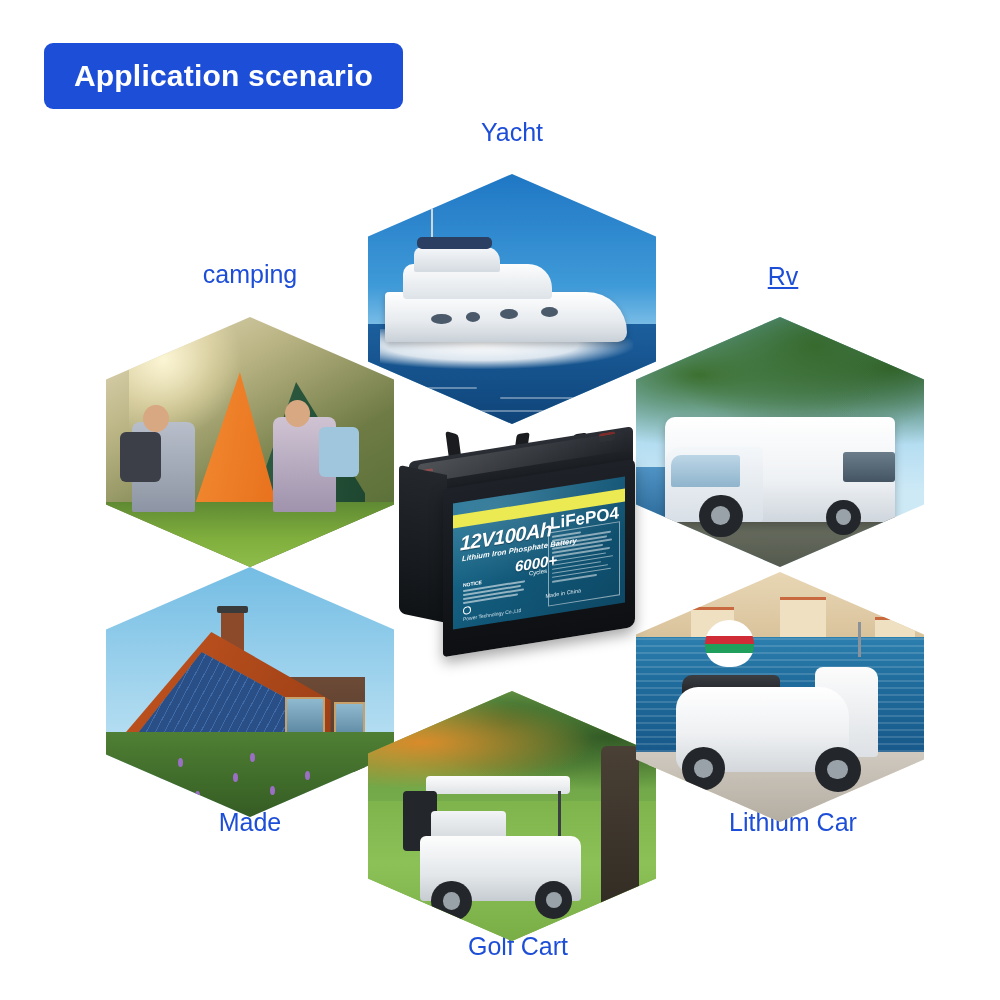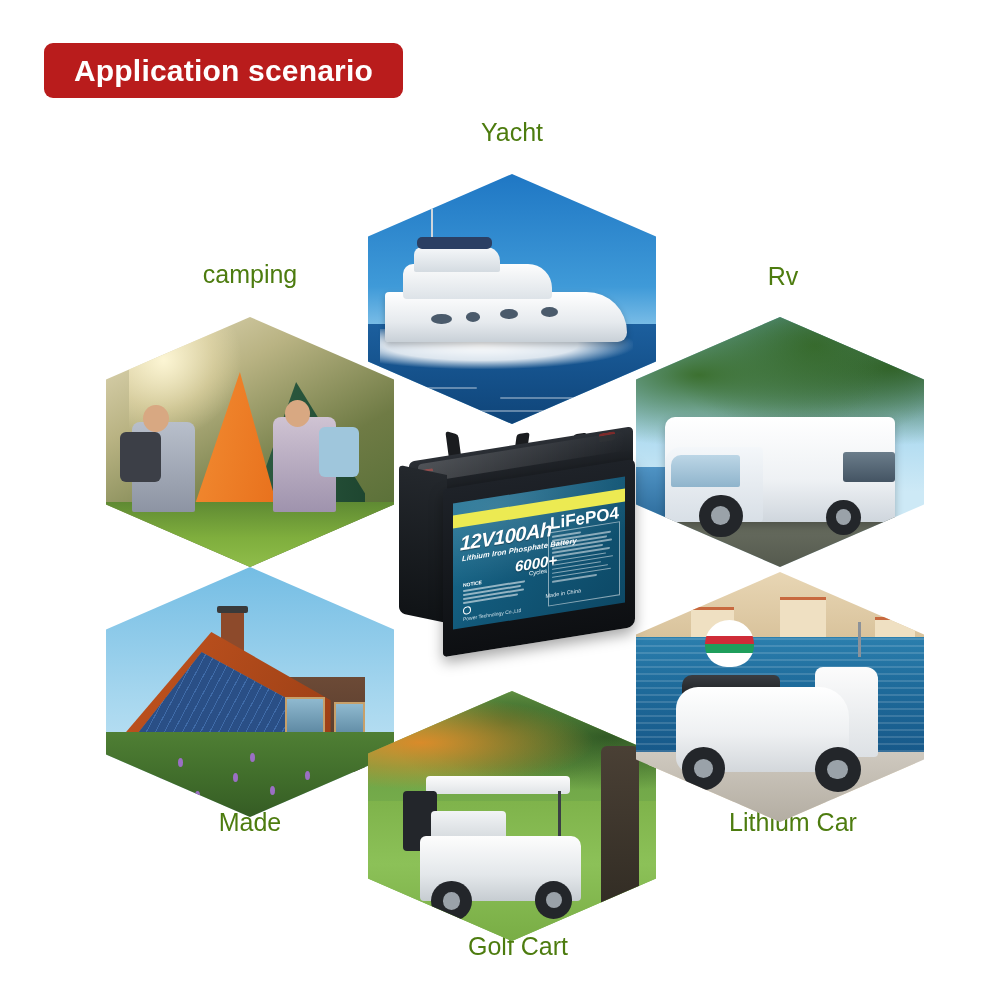--- a/index.html
+++ b/index.html
@@ -7,22 +7,22 @@
   body {
     background:#ffffff;
     font-family:"Liberation Sans", sans-serif;
     position:relative;
     overflow:hidden;
   }
 
   
   #title-badge{
     position:absolute; left:44px; top:43px;
-    width:359px; height:55px;
-    background:#b91c1c;
+    width:359px; height:66px;
+    background:#1d4ed8;
     border-radius:9px;
     display:flex; align-items:center; justify-content:center;
   }
   #title-badge .t{
     color:#ffffff; font-size:30px; font-weight:bold;
     letter-spacing:.2px; white-space:nowrap;
   }
 
   
   .hex{
@@ -36,21 +36,21 @@
     position:absolute; inset:0;
     transform:rotate(-90deg);
     transform-origin:50% 50%;
     width:288px; height:250px;
     left:-19px; top:19px;
   }
   .scene{ position:absolute; inset:0; overflow:hidden; }
 
   .label{
     position:absolute;
-    font-size:25px; color:#4d7c0f;
+    font-size:25px; color:#1d4ed8;
     white-space:nowrap;
     text-align:center;
   }
 
   
   
   .yacht-sky{position:absolute;inset:0;background:linear-gradient(#1f77c4 0%,#3f9ad8 45%,#7fc0e8 62%);}
   .yacht-sea{position:absolute;left:0;right:0;bottom:0;height:40%;
     background:linear-gradient(#1c5f9e 0%,#16548f 40%,#0f4478 100%);}
   .yacht-hull{position:absolute;left:6%;bottom:33%;width:84%;height:20%;
@@ -265,21 +265,21 @@
       <div class="camper c1"></div>
       <div class="head" style="left:13%;bottom:54%;width:9%;height:11%;"></div>
       <div class="pack" style="left:5%;bottom:34%;width:14%;height:20%;background:#3c3f47;"></div>
       <div class="camper c2"></div>
       <div class="head" style="left:62%;bottom:56%;width:9%;height:11%;"></div>
       <div class="pack" style="left:74%;bottom:36%;width:14%;height:20%;background:#9fc6dc;"></div>
     </div>
   </div>
 </div>
 
-<div class="label" style="left:678px; top:262px; width:210px;">Rv</div>
+<div class="label" style="left:678px; top:262px; width:210px;text-decoration:underline;">Rv</div>
 <div class="hex" style="left:655px; top:298px;">
   <div class="inner">
     <div class="scene">
       <div class="rv-sky"></div>
       <div class="rv-trees"></div>
       <div class="rv-lake"></div>
       <div class="rv-ground"></div>
       <div class="rv-body"></div>
       <div class="rv-sidewin"></div>
       <div class="rv-cab"></div>

